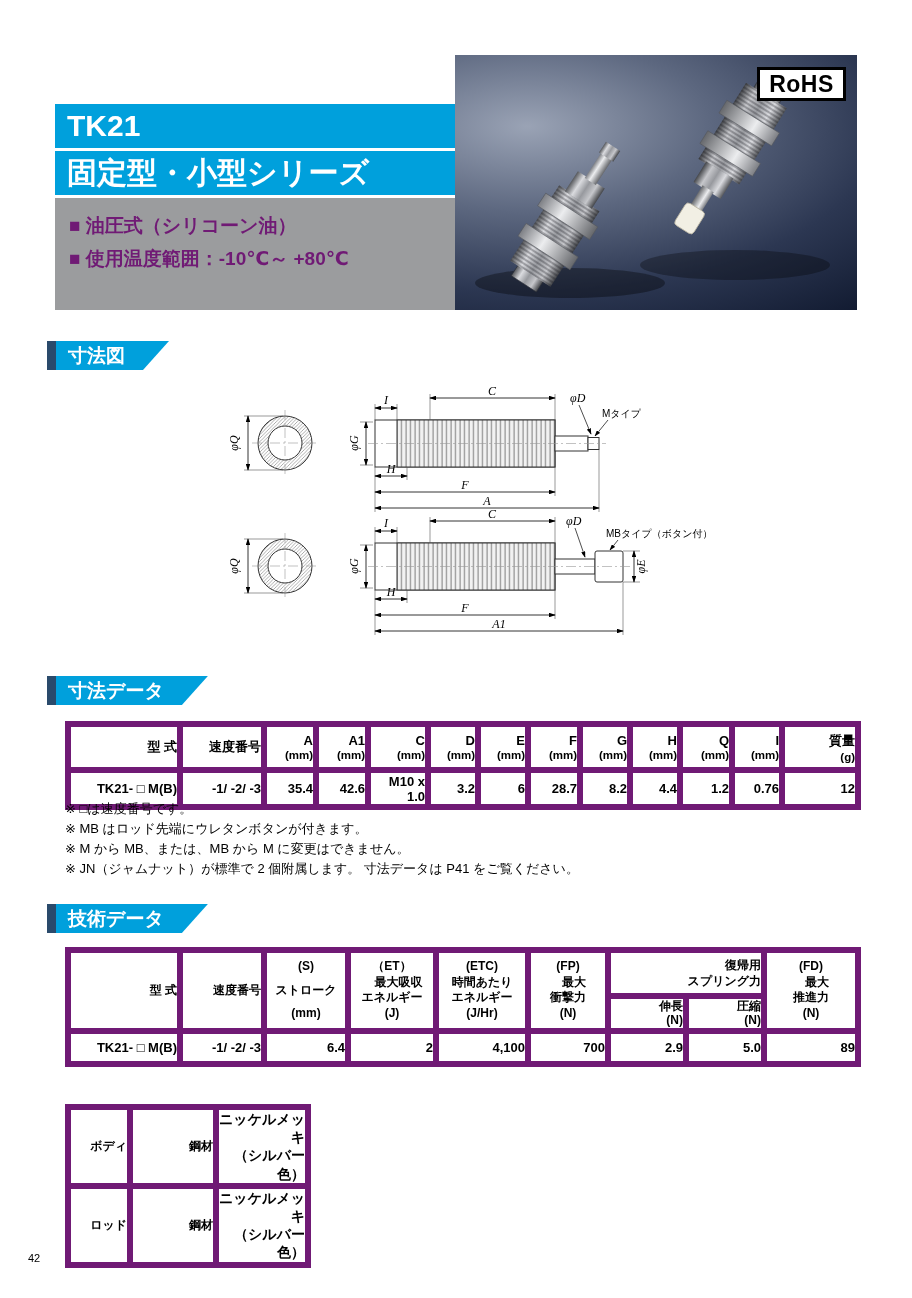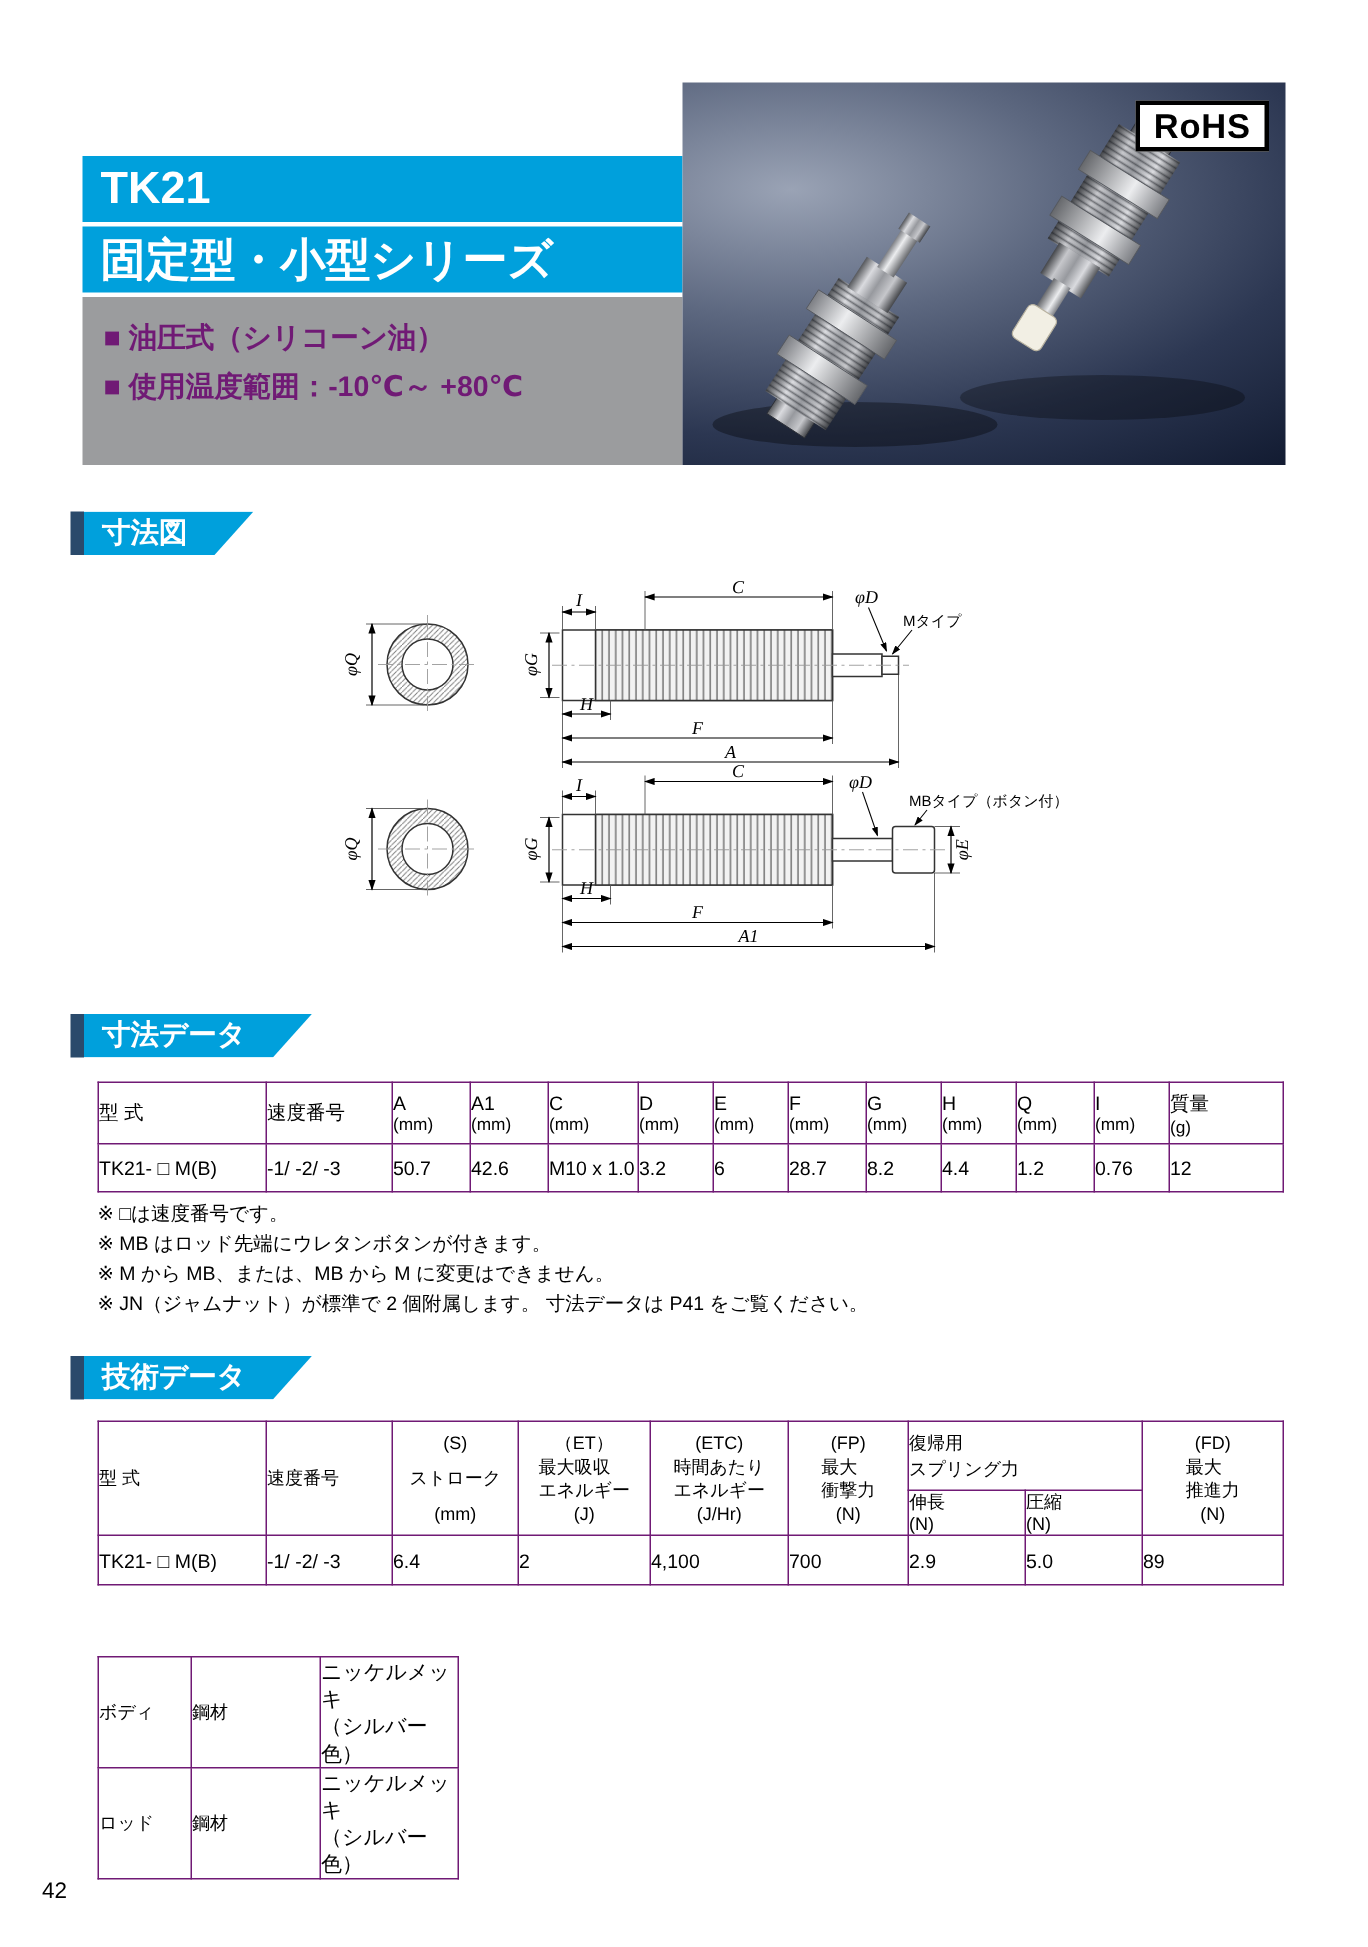--- a/index.html
+++ b/index.html
@@ -27,21 +27,21 @@
   .dtxt{font:italic 12px "Liberation Serif","DejaVu Serif",serif;fill:#000;}
   .jtxt{font:10px "Liberation Sans","DejaVu Sans",sans-serif;fill:#000;}
   .dml{stroke:#000;stroke-width:0.8;marker-start:url(#arw);marker-end:url(#arw);}
   .ext{stroke:#555;stroke-width:0.6;}
   .out{fill:#fff;stroke:#333;stroke-width:1;}
   .cl{stroke:#999;stroke-width:0.6;stroke-dasharray:10 3 2 3;}
   .ldr{stroke:#000;stroke-width:0.7;marker-end:url(#arw);}
 
   
   table{border-collapse:collapse;table-layout:fixed;}
-  .tbl th,.tbl td{border:1px solid #701a75;text-align:left;vertical-align:middle;font-weight:normal;padding:0;}
+  .tbl th,.tbl td{border:6px solid #701a75;text-align:right;vertical-align:middle;font-weight:bold;padding:0;}
   .pre{white-space:pre-line;}
 
   .dimtbl{width:790px;}
   .dimtbl .hrow th{height:40px;font-size:13px;}
   .dimtbl .hc{display:flex;flex-direction:column;justify-content:center;gap:1px;}
   .dimtbl .hc .u{font-size:11.5px;}
   .dimtbl .drow td{height:31px;font-size:13px;}
 
   .notes{position:absolute;left:65px;top:799px;font-size:13px;line-height:20px;}
 
@@ -52,21 +52,21 @@
   .techtbl .drow td{font-size:13px;}
   .techtbl .vcol{display:flex;flex-direction:column;justify-content:space-between;align-items:center;height:70px;padding:4px 0;box-sizing:border-box;line-height:1.25;}
   .techtbl .spring-title{white-space:pre-line;line-height:1.35;}
   .techtbl .sub2{display:flex;flex-direction:column;line-height:1.2;}
 
   .mattbl{width:240px;font-size:12px;}
   .mattbl tr.mh{height:22px;}
   .mattbl tr.mr{height:32px;}
   .mattbl .fin{font-size:14px;line-height:1.3;}
 
-  .pagenum{position:absolute;left:28px;top:1252px;font-size:15px;}
+  .pagenum{position:absolute;left:28px;top:1252px;font-size:11px;}
 </style>
 </head>
 <body>
 
 <div class="page">
 
   <div class="title-bar" style="top:104px">TK21</div>
   <div class="title-bar" style="top:151px">固定型・小型シリーズ</div>
 
   <div class="gray-box">
@@ -335,21 +335,21 @@
         <th>
             <div class="hc">
               <div>質量</div>
               <div class="u">(g)</div>
             </div>
           </th>
       </tr>
       <tr class="drow">
         <td>TK21- □ M(B)</td>
         <td>-1/ -2/ -3</td>
-        <td>50.7</td>
+        <td>35.4</td>
         <td>42.6</td>
         <td>M10 x 1.0</td>
         <td>3.2</td>
         <td>6</td>
         <td>28.7</td>
         <td>8.2</td>
         <td>4.4</td>
         <td>1.2</td>
         <td>0.76</td>
         <td>12</td>

